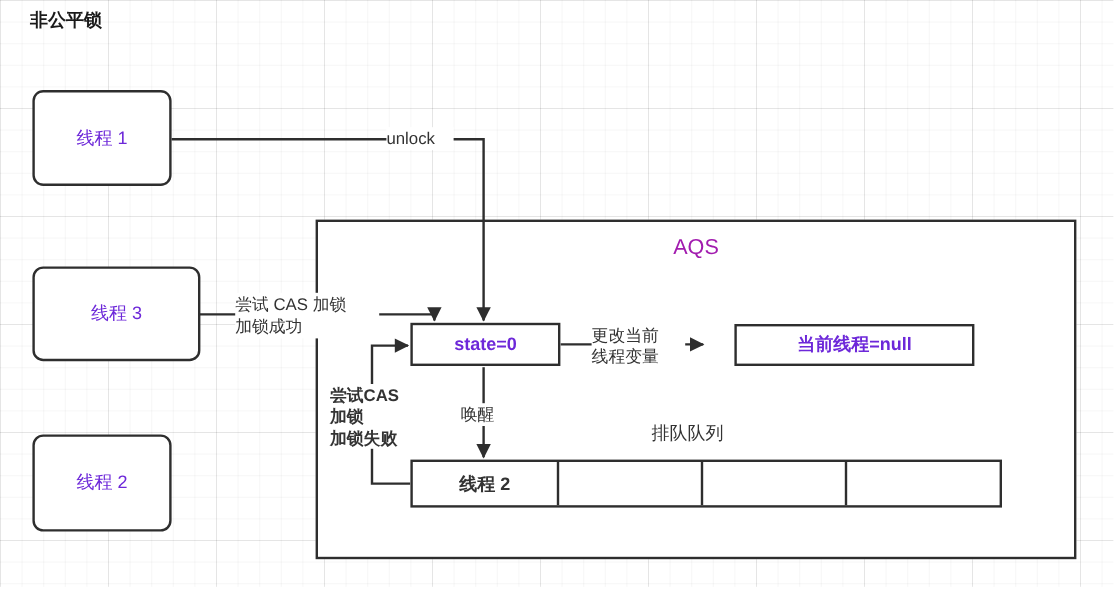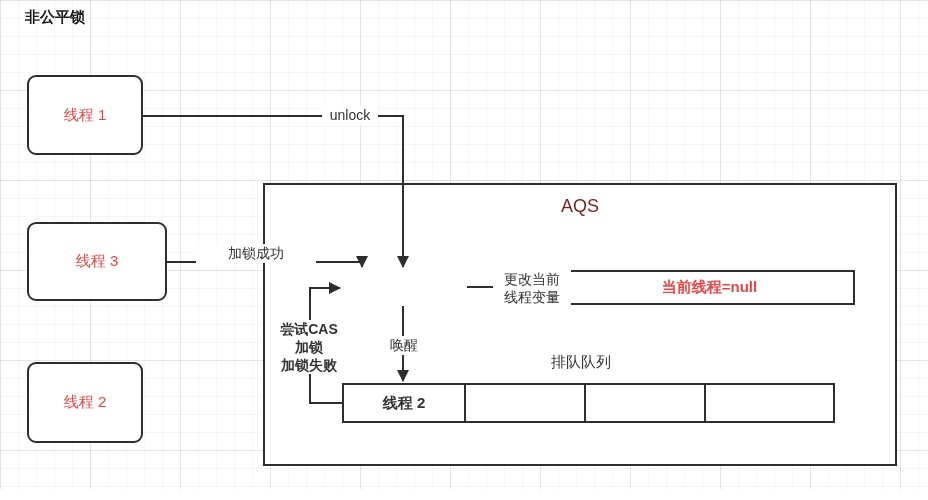--- a/index.html
+++ b/index.html
@@ -25,57 +25,57 @@
   }
   .page-title {
     position: absolute; left: 25px; top: 8px;
     font-size: 15px; font-weight: bold; color: #1a1a1a;
   }
   .node {
     position: absolute;
     background: #ffffff;
     border: 2px solid #2e2e2e;
     display: flex; align-items: center; justify-content: center;
-    font-size: 15px; color: #ef4444;
+    font-size: 15px; color: #6d28d9;
     text-align: right;
   }
   .rounded { border-radius: 9px; }
   .thread1 { left: 27px; top: 75px;  width: 116px; height: 80px; }
   .thread3 { left: 27px; top: 222px; width: 140px; height: 79px; }
   .thread2 { left: 27px; top: 362px; width: 116px; height: 81px; }
   .aqs-box {
     position: absolute; left: 263px; top: 183px; width: 634px; height: 283px;
     background: #ffffff; border: 2px solid #2e2e2e;
   }
   .aqs-title {
     position: absolute; left: 0; top: 11px; width: 100%;
-    text-align: center; font-size: 18px; color: #7f1d1d;
+    text-align: center; font-size: 18px; color: #a21caf;
   }
   .state-box   { left: 342px; top: 269px; width: 125px; height: 36px; font-weight: bold; border-width: 2.5px; }
-  .current-box { left: 564px; top: 270px; width: 291px; height: 35px; font-weight: bold; border-width: 2.5px; }
+  .current-box { left: 612px; top: 270px; width: 200px; height: 35px; font-weight: bold; border-width: 2.5px; }
   .queue {
     position: absolute; left: 342px; top: 383px; width: 493px; height: 40px;
     background: #ffffff; border: 2.5px solid #2e2e2e;
     display: flex;
   }
   .queue-cell {
     height: 100%;
     border-right: 2.5px solid #2e2e2e;
     display: flex; align-items: center; justify-content: center;
     font-size: 15px; font-weight: bold; color: #333333;
   }
   .queue-cell.c1 { width: 122px; }
   .queue-cell.c2 { width: 120px; }
   .queue-cell.c3 { width: 120px; }
   .queue-cell.c4 { flex: 1; border-right: none; }
   .connectors { position: absolute; left: 0; top: 0; width: 928px; height: 500px; }
   .edge-label {
     position: absolute;
     background: #ffffff;
-    text-align: center;
+    text-align: left;
     font-size: 14px; line-height: 19px; color: #333333;
   }
   .lbl-unlock      { left: 322px; top: 106px; width: 56px; }
   .lbl-cas-success { left: 196px; top: 244px; width: 120px; }
   .lbl-cas-fail    { left: 275px; top: 320px; width: 68px; line-height: 18px; font-weight: bold; }
   .lbl-update      { left: 493px; top: 270px; width: 78px; line-height: 18px; }
   .lbl-wake        { left: 384px; top: 336px; width: 40px; }
   .lbl-queue-title { left: 543px; top: 352px; width: 76px; font-size: 15px; background: transparent; }
   .line { display: block; }
 </style>
@@ -106,35 +106,39 @@
   <div class="node rounded thread1">
     <span>线程 1</span>
   </div>
   <div class="node rounded thread3">
     <span>线程 3</span>
   </div>
   <div class="node rounded thread2">
     <span>线程 2</span>
   </div>
 
+  <div class="node state-box">
+    <span>state=0</span>
+  </div>
   <div class="node current-box">
     <span>当前线程=null</span>
   </div>
 
   <div class="edge-label lbl-queue-title">排队队列</div>
   <div class="queue">
     <div class="queue-cell c1">线程 2</div>
     <div class="queue-cell c2"></div>
     <div class="queue-cell c3"></div>
     <div class="queue-cell c4"></div>
   </div>
 
   <div class="edge-label lbl-unlock">unlock</div>
 
   <div class="edge-label lbl-cas-success">
+    <span class="line">尝试 CAS 加锁</span>
     <span class="line">加锁成功</span>
   </div>
 
   <div class="edge-label lbl-cas-fail">
     <span class="line">尝试CAS</span>
     <span class="line">加锁</span>
     <span class="line">加锁失败</span>
   </div>
 
   <div class="edge-label lbl-update">

